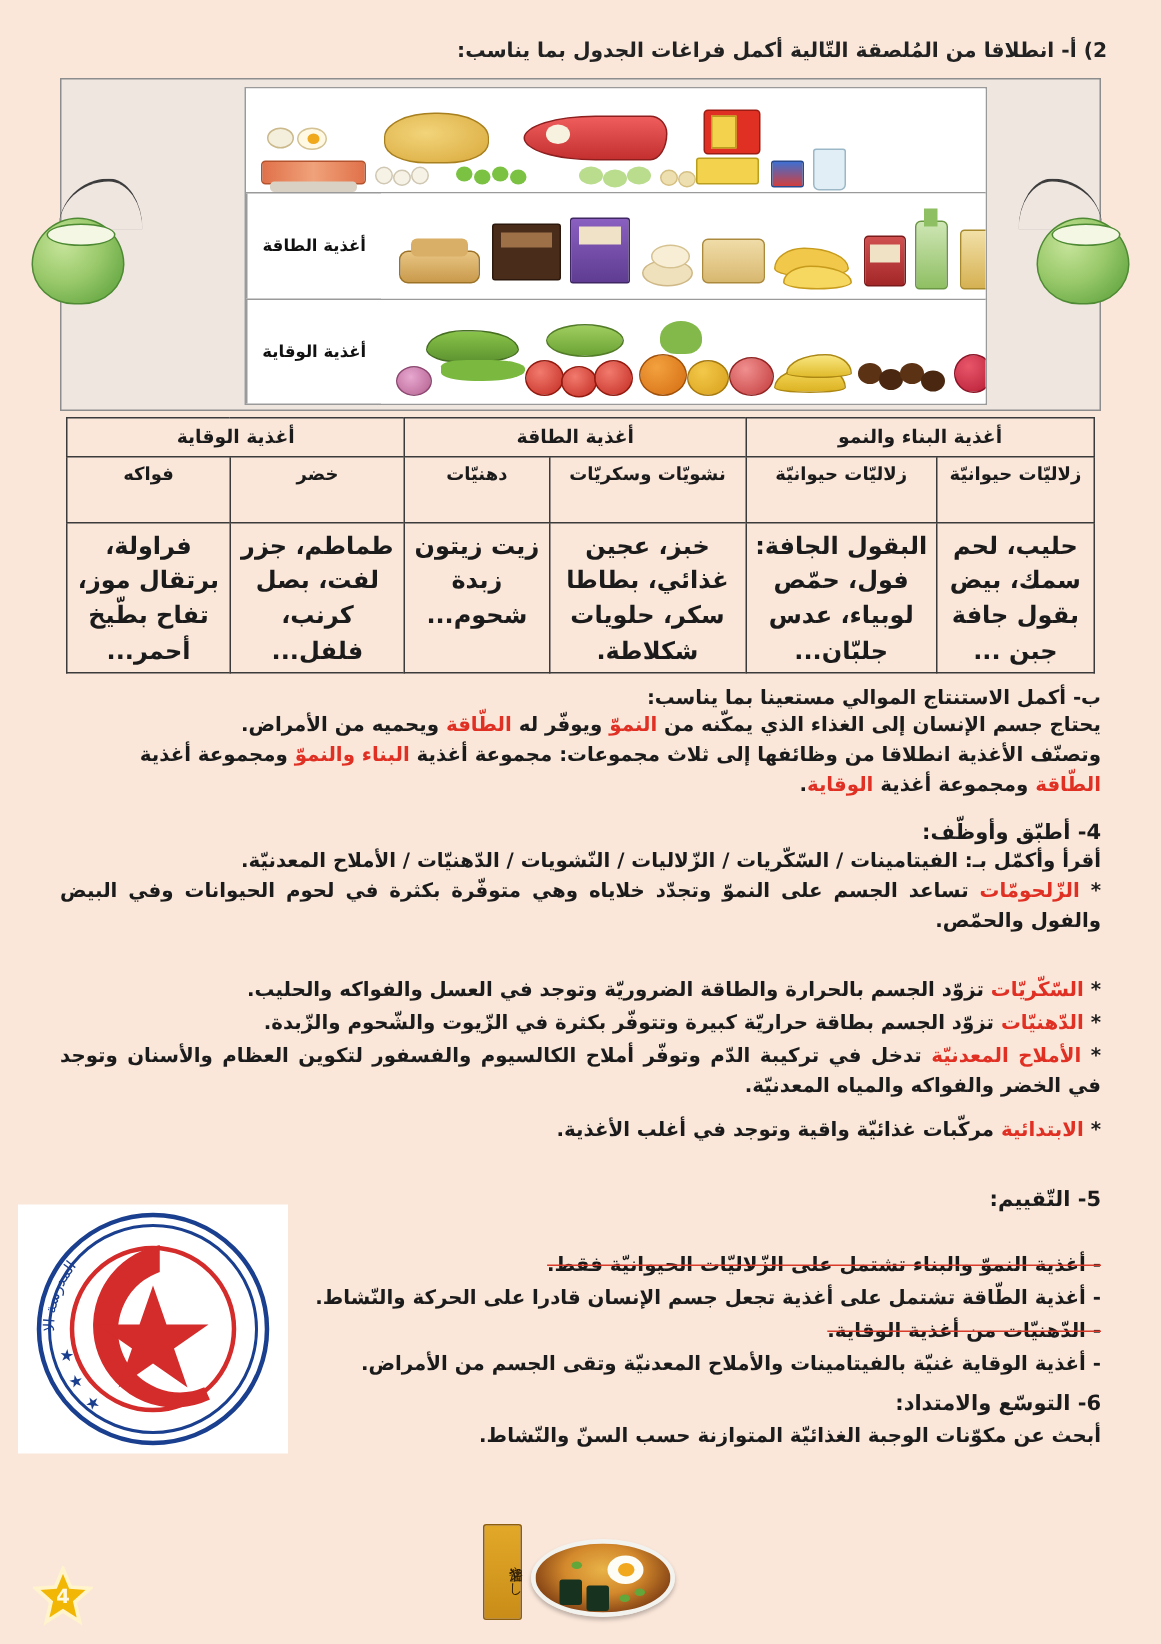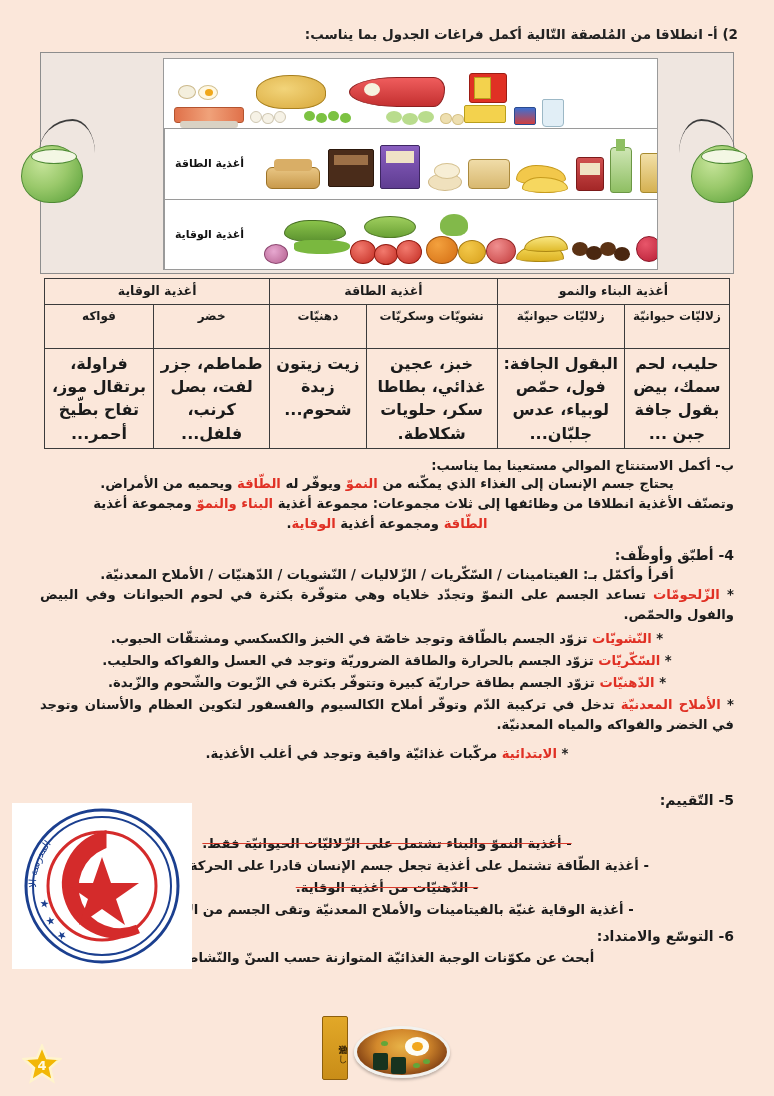--- a/index.html
+++ b/index.html
@@ -130,21 +130,21 @@
   .para {
     position: absolute;
     right: 40px; left: 40px;
     direction: rtl;
     text-align: right;
     font-size: 13.2px;
     color: #1b1b1b;
     line-height: 1.52;
     font-weight: 600;
   }
-  .center { text-align: center; }
+  .center { text-align: right; }
   .heading { font-weight: 700; font-size: 14px; }
   .strike { text-decoration: line-through; text-decoration-color: #d93b2b; }
 
   
   .stamp {
     position: absolute;
     left: 12px; top: 803px;
     width: 180px; height: 166px;
     background: #fff;
   }
@@ -372,24 +372,20 @@
   </div>
 
   <div class="para heading" style="top:545px;">4- أطبّق وأوظّف:</div>
   <div class="para center" style="top:565px;">أقرأ وأكمّل بـ: الفيتامينات / السّكّريات / الزّلاليات / النّشويات / الدّهنيّات / الأملاح المعدنيّة.</div>
 
   <div class="para" style="top:585px;text-align:justify;">
     <span>*</span>
     <span class="red">الزّلحومّات</span><span> تساعد الجسم على النموّ وتجدّد خلاياه وهي متوفّرة بكثرة في لحوم الحيوانات وفي البيض والفول والحمّص.</span>
   </div>
 
-  <div class="para center" style="top:629px;">
-    <span>*</span>
-    <span class="red">النّشويّات</span><span> تزوّد الجسم بالطّاقة وتوجد خاصّة في الخبز والكسكسي ومشتقّات الحبوب.</span>
-  </div>
 
   <div class="para center" style="top:651px;">
     <span>*</span>
     <span class="red">السّكّريّات</span><span> تزوّد الجسم بالحرارة والطاقة الضروريّة وتوجد في العسل والفواكه والحليب.</span>
   </div>
 
   <div class="para center" style="top:673px;">
     <span>*</span>
     <span class="red">الدّهنيّات</span><span> تزوّد الجسم بطاقة حراريّة كبيرة وتتوفّر بكثرة في الزّيوت والشّحوم والزّبدة.</span>
   </div>

